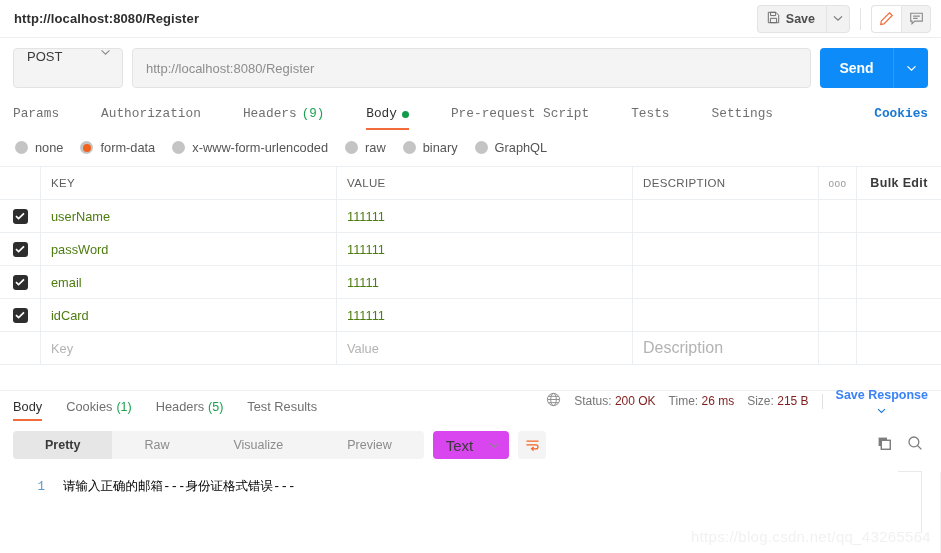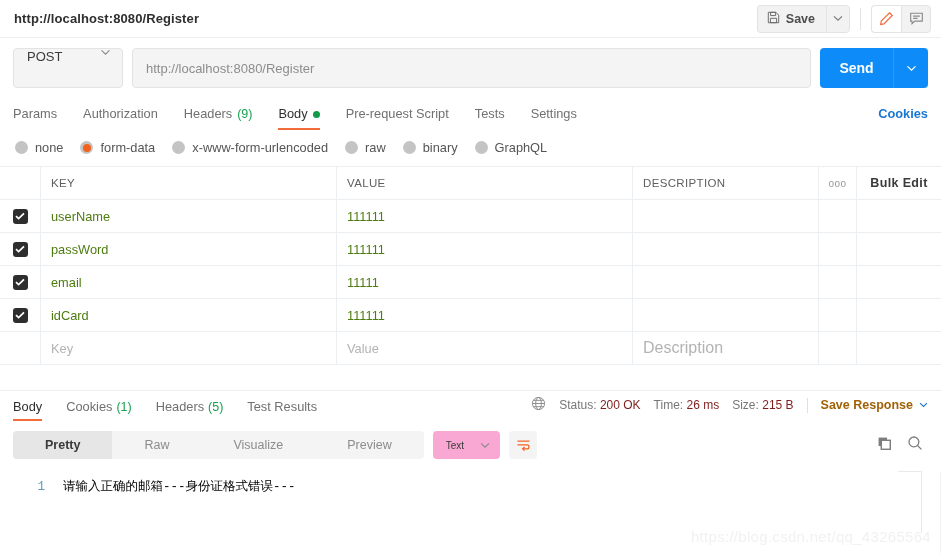--- a/index.html
+++ b/index.html
@@ -69,22 +69,22 @@
     border-right: 1px solid #2a9bfb;
   }
   .btn-send-caret {
     height: 40px; width: 34px; background: #0d8bf8;
     border-radius: 0 4px 4px 0; display: flex; align-items: center; justify-content: center;
     cursor: pointer;
   }
 
   
   .reqtabs {
-    display: flex; align-items: flex-end; gap: 0;
-    padding: 0 13px; height: 33px; position: relative;
+    display: flex; align-items: flex-end; gap: 16px;
+    padding: 0 13px; height: 33px; position: relative; font-family: Liberation Mono, monospace;
   }
   .rtab {
     font-size: 12.8px; color: #707070; padding: 0 13px 9px 13px;
     cursor: pointer; display: flex; align-items: center; gap: 5px;
     position: relative; line-height: 1;
   }
   .rtab:first-child { padding-left: 0; }
   .rtab.active { color: #2f2f2f; }
   .rtab.active::after {
     content: ""; position: absolute; left: 13px; right: 13px; bottom: 0;
@@ -141,33 +141,33 @@
     position: relative; line-height: 1; display: flex; align-items: center; gap: 4px;
   }
   .restab:first-child { padding-left: 0; }
   .restab.active { color: #2f2f2f; }
   .restab.active::after {
     content: ""; position: absolute; left: 0; right: 12px; bottom: 0; height: 2px; background: #f26b3a;
   }
   .resp-meta { margin-left: auto; display: flex; align-items: center; gap: 13px; padding-bottom: 7px; font-size: 12px; color: #767676; }
   .meta-val { color: #7f1d1d; }
   .meta-sep { width: 1px; height: 15px; background: #e0e0e0; }
-  .save-resp { color: #a16207; font-weight: bold; font-size: 12.5px; cursor: pointer; display: flex; align-items: center; gap: 6px; }
+  .save-resp { color: #3b82f6; font-weight: bold; font-size: 12.5px; cursor: pointer; display: flex; align-items: center; gap: 6px; flex-direction: column; }
 
   
   .fmtbar { display: flex; align-items: center; padding: 10px 13px 10px 13px; gap: 9px; }
   .seg { display: flex; background: #f4f4f4; border-radius: 4px; overflow: hidden; }
   .seg-item {
     padding: 0 32px; height: 28px; display: flex; align-items: center;
     font-size: 12.5px; color: #8c8c8c; cursor: pointer;
   }
   .seg-item.active { background: #e6e6e6; color: #3a3a3a; font-weight: bold; }
   .lang-select {
-    height: 28px; background: #f9a8d4; border-radius: 4px; display: flex; align-items: center;
-    gap: 16px; padding: 0 10px 0 13px; font-size: 10px; color: #3a3a3a; cursor: pointer;
+    height: 28px; background: #d946ef; border-radius: 4px; display: flex; align-items: center;
+    gap: 16px; padding: 0 10px 0 13px; font-size: 15px; color: #3a3a3a; cursor: pointer;
   }
   .wrap-btn {
     width: 28px; height: 28px; background: #f4f4f4; border-radius: 4px;
     display: flex; align-items: center; justify-content: center; cursor: pointer;
   }
   .fmt-right { margin-left: auto; display: flex; align-items: center; gap: 15px; padding-right: 5px; }
 
   
   .respbody { position: relative; padding: 9px 13px 0 13px; }
   .codeline { display: flex; align-items: baseline; font-family: "Liberation Mono", monospace; font-size: 12.5px; }

